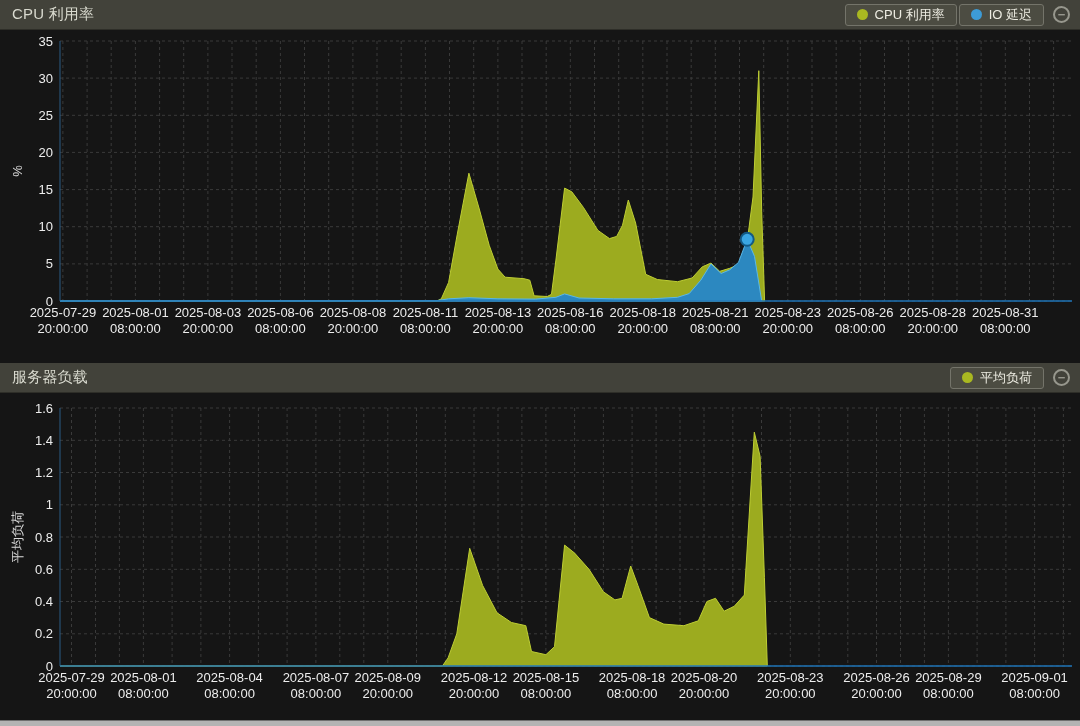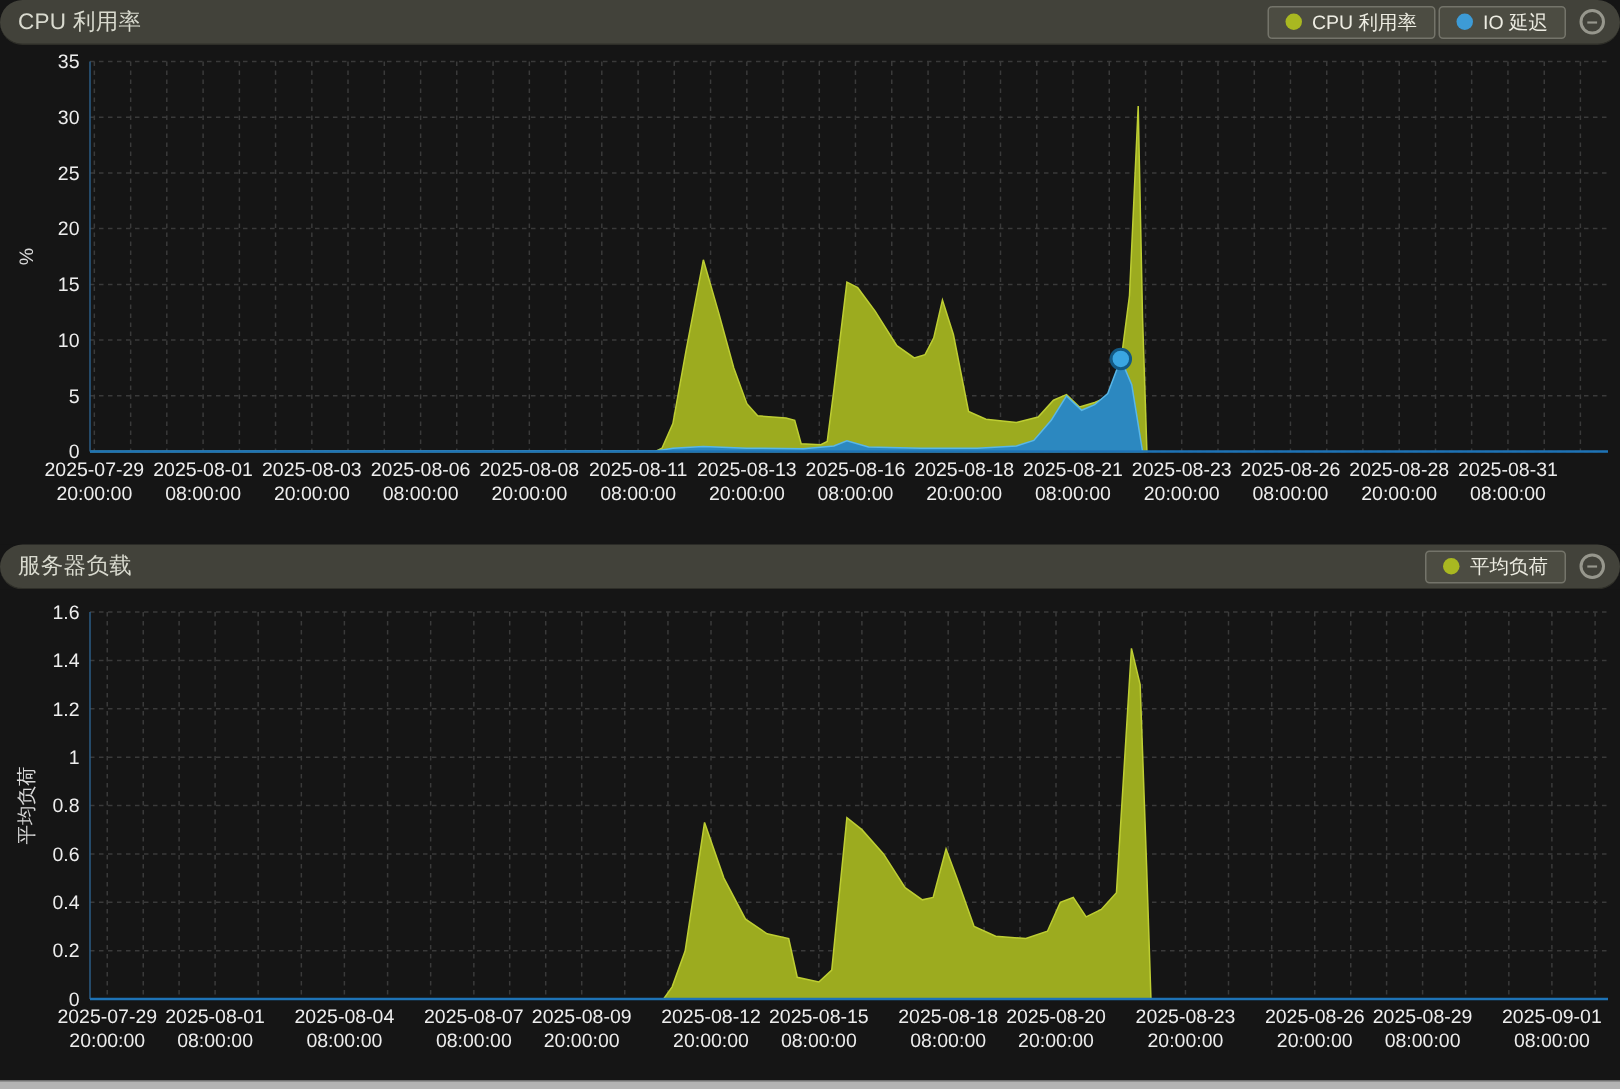--- a/index.html
+++ b/index.html
@@ -2,21 +2,20 @@
 <html><head>
 <meta charset="utf-8">
 <style>
   * { margin:0; padding:0; box-sizing:border-box; }
   html,body { width:1080px; height:726px; overflow:hidden; }
   body { background:#151515; font-family:"Liberation Sans", sans-serif; }
   .panel-header {
     height:30px; background:#42423a; border-bottom:1px solid #2e2e28;
     display:flex; align-items:center; justify-content:space-between;
     padding:0 10px 0 12px;
-    border-radius:15px;
   }
   .panel-title { color:#d9dacf; font-size:15px; letter-spacing:0.2px; }
   .legend { display:flex; align-items:center; gap:2px; }
   .legend-btn {
     display:inline-flex; align-items:center; gap:7px;
     background:#4c4c42; border:1px solid #74746a; border-radius:3px;
     padding:0 11px; height:22px; color:#edece2; font-size:13px; cursor:pointer;
     white-space:nowrap;
   }
   .dot { width:11px; height:11px; border-radius:50%; display:inline-block; flex:0 0 auto; }

